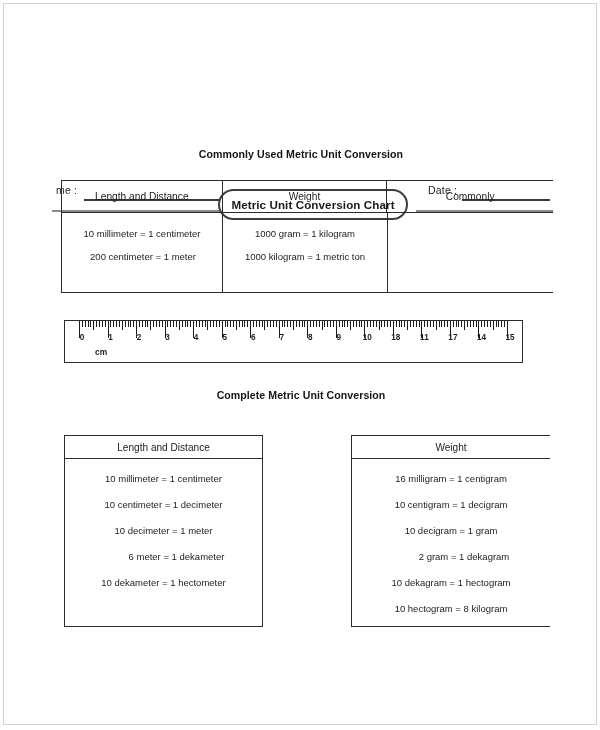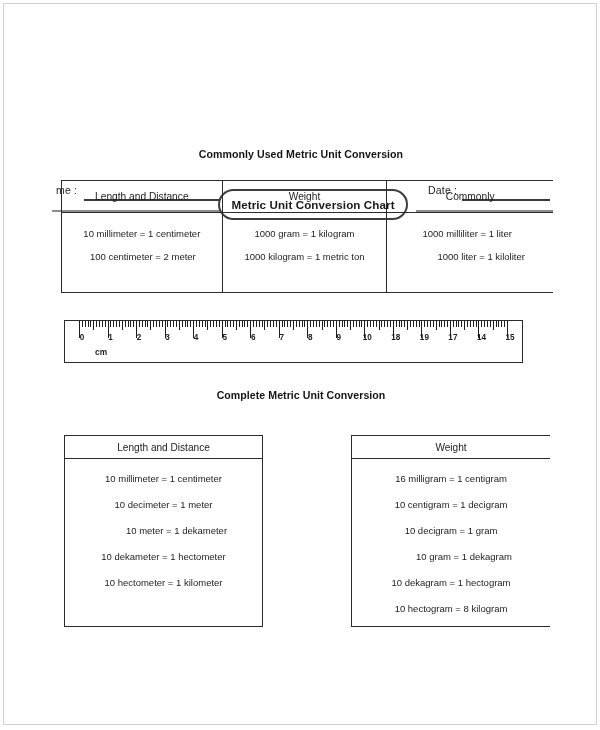--- a/index.html
+++ b/index.html
@@ -262,29 +262,25 @@
 
   <div class="top-table">
     <div class="thead">
       <div class="col c0">Length and Distance</div>
       <div class="col c1">Weight</div>
       <div class="col c2">Commonly</div>
     </div>
     <div class="tbody">
       <div class="col c0">
         <div class="r0">10 millimeter = 1 centimeter</div>
-        <div class="r1">100 centimeter = 2 meter</div>
+        <div class="r1">200 centimeter = 1 meter</div>
       </div>
       <div class="col c1">
         <div class="r0">1000 gram = 1 kilogram</div>
         <div class="r1">1000 kilogram = 1 metric ton</div>
-      </div>
-      <div class="col c2">
-        <div class="r1">1000 milliliter = 1 liter</div>
-        <div class="r2">1000 liter = 1 kiloliter</div>
       </div>
     </div>
   </div>
 
   <div class="ruler">
     <div class="ruler-strip" id="ruler-strip">
         <div class="tick major" style="left: 0px;"></div>
         <div class="tick minor" style="left: 2.85333px;"></div>
         <div class="tick minor" style="left: 5.70667px;"></div>
         <div class="tick minor" style="left: 8.56px;"></div>
@@ -440,46 +436,46 @@
         <div class="cm-num" style="left: 60.0667px;">2</div>
         <div class="cm-num" style="left: 88.6px;">3</div>
         <div class="cm-num" style="left: 117.133px;">4</div>
         <div class="cm-num" style="left: 145.667px;">5</div>
         <div class="cm-num" style="left: 174.2px;">6</div>
         <div class="cm-num" style="left: 202.733px;">7</div>
         <div class="cm-num" style="left: 231.267px;">8</div>
         <div class="cm-num" style="left: 259.8px;">9</div>
         <div class="cm-num" style="left: 288.333px;">10</div>
         <div class="cm-num" style="left: 316.867px;">18</div>
-        <div class="cm-num" style="left: 345.4px;">19</div>
+        <div class="cm-num" style="left: 345.4px;">11</div>
         <div class="cm-num" style="left: 373.933px;">17</div>
         <div class="cm-num" style="left: 402.467px;">14</div>
         <div class="cm-num" style="left: 431px;">15</div>
       </div>
     <div class="cm-label">cm</div>
   </div>
 
   <div class="section-heading" id="heading-complete">Complete Metric Unit Conversion</div>
 
   <div class="bot-table" id="table-length">
     <div class="bhead">Length and Distance</div>
     <div class="bbody">
       <div>10 millimeter = 1 centimeter</div>
+      <div>10 centimeter = 1 decimeter</div>
       <div>10 decimeter = 1 meter</div>
-      <div class="indent">10 meter =  1 dekameter</div>
+      <div class="indent">6 meter =  1 dekameter</div>
       <div>10 dekameter = 1 hectometer</div>
-      <div>10 hectometer = 1 kilometer</div>
     </div>
   </div>
 
   <div class="bot-table" id="table-weight">
     <div class="bhead">Weight</div>
     <div class="bbody">
       <div>16 milligram = 1 centigram</div>
       <div>10 centigram = 1 decigram</div>
       <div>10 decigram = 1 gram</div>
-      <div class="indent">10 gram =  1 dekagram</div>
+      <div class="indent">2 gram =  1 dekagram</div>
       <div>10 dekagram = 1 hectogram</div>
       <div>10 hectogram = 8 kilogram</div>
     </div>
   </div>
 
 </div>
 
 </body></html>

